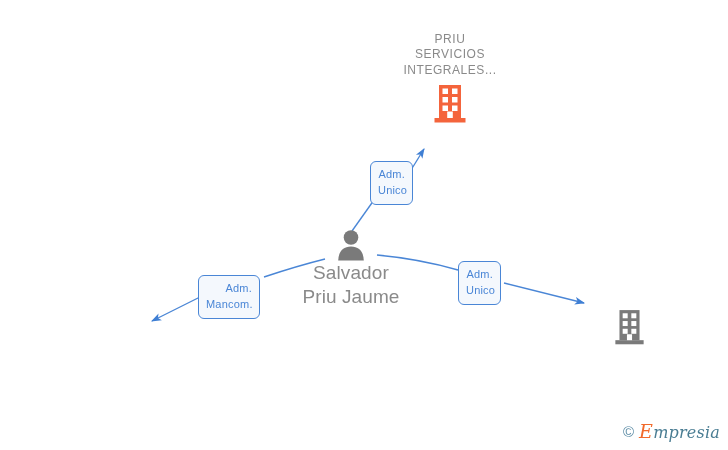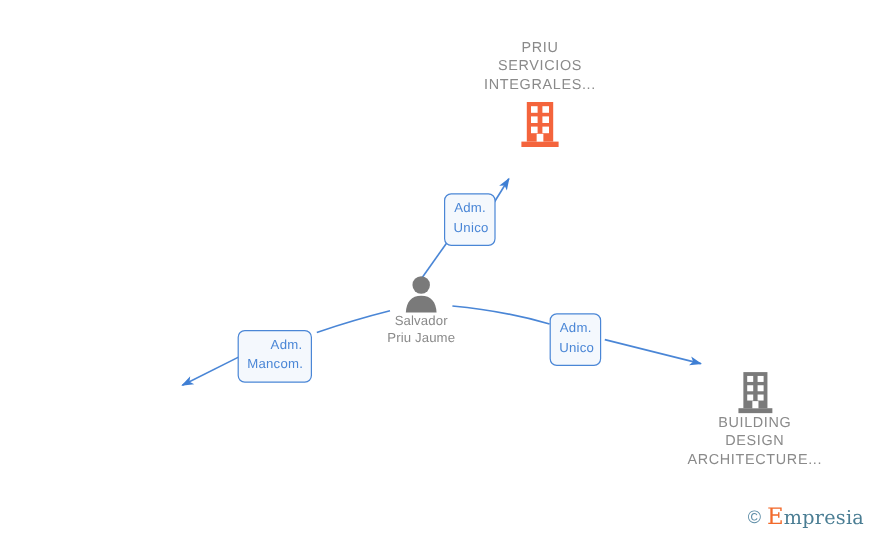--- a/index.html
+++ b/index.html
@@ -41,21 +41,21 @@
     color: #8a8a8a;
     font-size: 12.5px;
     letter-spacing: 0.3px;
     white-space: pre-line;
   }
   .node-company .node-label {
     font-size: 12px;
     letter-spacing: 0.55px;
   }
   .node-person .node-label {
-    font-size: 11px;
+    font-size: 19px;
     letter-spacing: 0.1px;
   }
   .icon-box {
     display: block;
     line-height: 0;
   }
   
   .node-top {
     flex-direction: column;
   }
@@ -85,20 +85,21 @@
     gap: 5px;
     user-select: none;
   }
   .wm-c {
     color: #5c8ca6;
     font-size: 15px;
     line-height: 1;
   }
   .wm-text {
     font-family: "DejaVu Serif", serif;
+    font-style: italic;
     font-size: 16px;
     line-height: 1;
     color: #4a7d93;
     letter-spacing: 0.2px;
   }
   .wm-text .wm-e {
     color: #f26a2b;
     font-size: 19px;
   }
 </style>
@@ -176,23 +177,20 @@
           <rect x="9.5" y="5.5" width="5.5" height="5.5"></rect>
           <rect x="19" y="5.5" width="5.5" height="5.5"></rect>
           <rect x="9.5" y="14" width="5.5" height="5.5"></rect>
           <rect x="19" y="14" width="5.5" height="5.5"></rect>
           <rect x="9.5" y="22.5" width="5.5" height="5.5"></rect>
           <rect x="19" y="22.5" width="5.5" height="5.5"></rect>
           <rect x="14.2" y="28.5" width="5.6" height="6.5"></rect>
         </g>
       </svg>
     </span>
-    <div class="node-label">BUILDING
-DESIGN
-ARCHITECTURE...</div>
   </div>
 
   <div class="edge-label" style="left:370px; top:161px; width:43px;">Adm.
 Unico</div>
 
   <div class="edge-label" style="left:198px; top:275px; width:62px;">Adm.
 Mancom.</div>
 
   <div class="edge-label" style="left:458px; top:261px; width:43px;">Adm.
 Unico</div>

